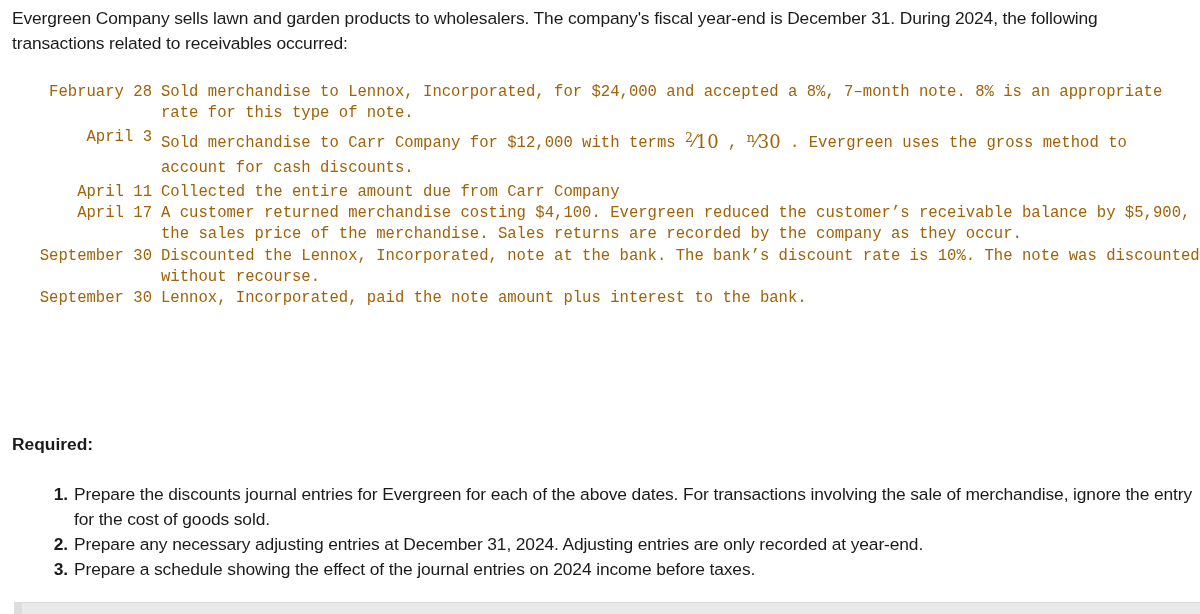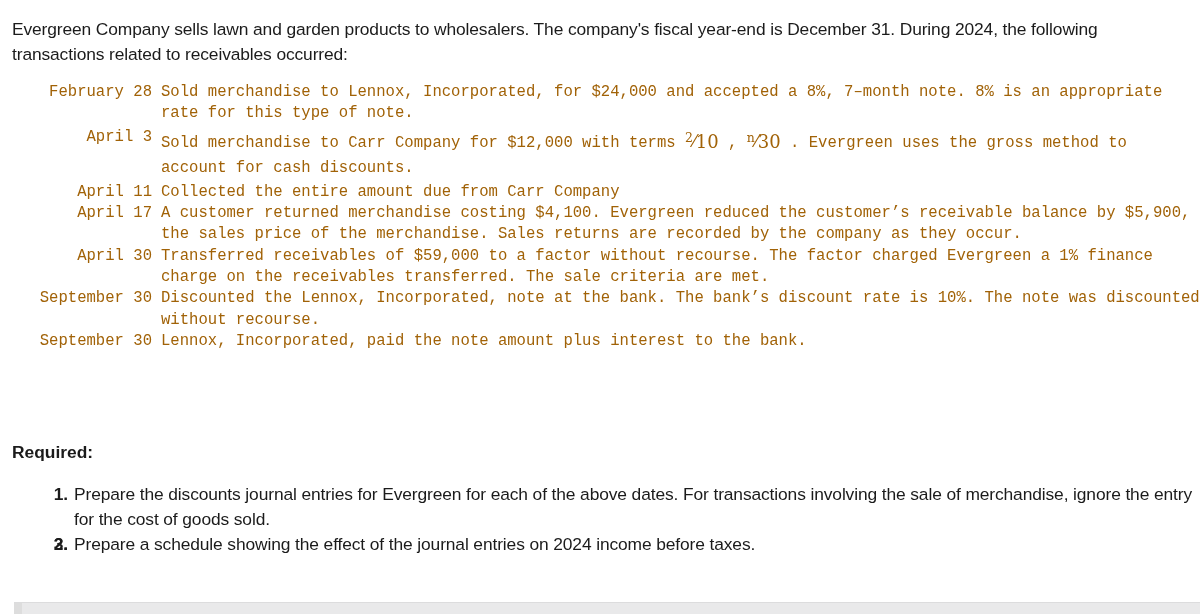--- a/index.html
+++ b/index.html
@@ -21,21 +21,20 @@
   .intro {
     position: absolute;
     left: 12px;
     top: 6px;
     width: 1176px;
     font-family: "Liberation Sans", sans-serif;
     font-size: 17.4px;
     line-height: 25px;
     color: #1b1b1b;
     letter-spacing: -0.12px;
-    margin-top: 11px;
   }
 
   
   .txn-table {
     position: absolute;
     left: 0px;
     top: 82px;
     width: 1200px;
     border-collapse: collapse;
     font-family: "Liberation Mono", monospace;
@@ -86,21 +85,20 @@
 
   
   .required-heading {
     position: absolute;
     left: 12px;
     top: 434px;
     font-family: "Liberation Sans", sans-serif;
     font-size: 17.4px;
     font-weight: bold;
     color: #1b1b1b;
-    margin-top: 8px;
   }
   .req-list {
     position: absolute;
     left: 12px;
     top: 482px;
     width: 1180px;
     font-family: "Liberation Sans", sans-serif;
     font-size: 17.4px;
     line-height: 25px;
     color: #1b1b1b;
@@ -163,24 +161,20 @@
     <tr class="txn-row">
       <td class="txn-date">April 11</td>
       <td class="txn-desc">Collected the entire amount due from Carr Company</td>
     </tr>
 
     <tr class="txn-row">
       <td class="txn-date">April 17</td>
       <td class="txn-desc">A customer returned merchandise costing $4,100. Evergreen reduced the customer’s receivable balance by $5,900, the sales price of the merchandise. Sales returns are recorded by the company as they occur.</td>
     </tr>
 
-    <tr class="txn-row">
-      <td class="txn-date">April 30</td>
-      <td class="txn-desc">Transferred receivables of $59,000 to a factor without recourse. The factor charged Evergreen a 1% finance charge on the receivables transferred. The sale criteria are met.</td>
-    </tr>
 
     <tr class="txn-row">
       <td class="txn-date">September 30</td>
       <td class="txn-desc">Discounted the Lennox, Incorporated, note at the bank. The bank’s discount rate is 10%. The note was discounted without recourse.</td>
     </tr>
 
     <tr class="txn-row">
       <td class="txn-date">September 30</td>
       <td class="txn-desc">Lennox, Incorporated, paid the note amount plus interest to the bank.</td>
     </tr>
@@ -190,20 +184,21 @@
 
 <div class="required-heading">Required:</div>
 
 <div class="req-list">
   <div class="req-item">
     <span class="req-num">1.</span>
     <span>Prepare the discounts journal entries for Evergreen for each of the above dates. For transactions involving the sale of merchandise, ignore the entry for the cost of goods sold.</span>
   </div>
   <div class="req-item">
     <span class="req-num">2.</span>
+    <span>Prepare any necessary adjusting entries at December 31, 2024. Adjusting entries are only recorded at year-end.</span>
   </div>
   <div class="req-item">
     <span class="req-num">3.</span>
     <span>Prepare a schedule showing the effect of the journal entries on 2024 income before taxes.</span>
   </div>
 </div>
 
 <div class="bottom-bar">
   <div class="thumb-cap"></div>
 </div>

